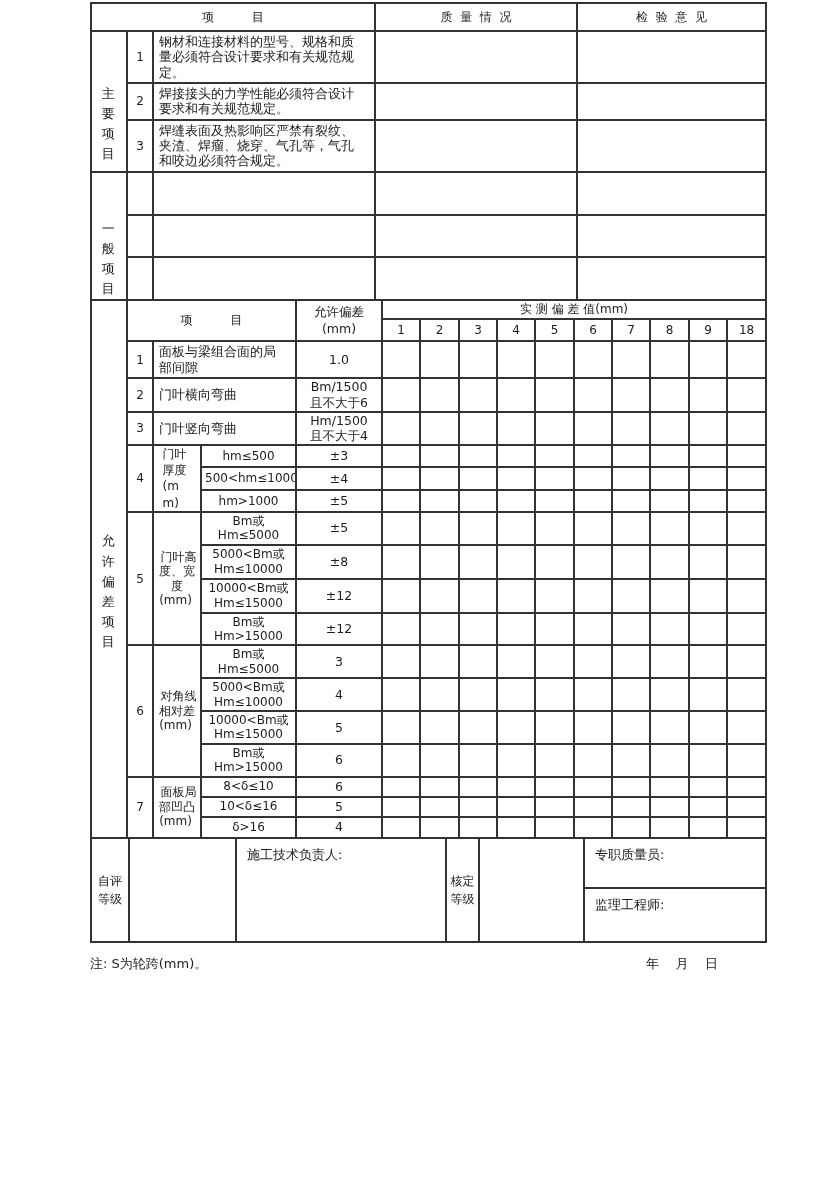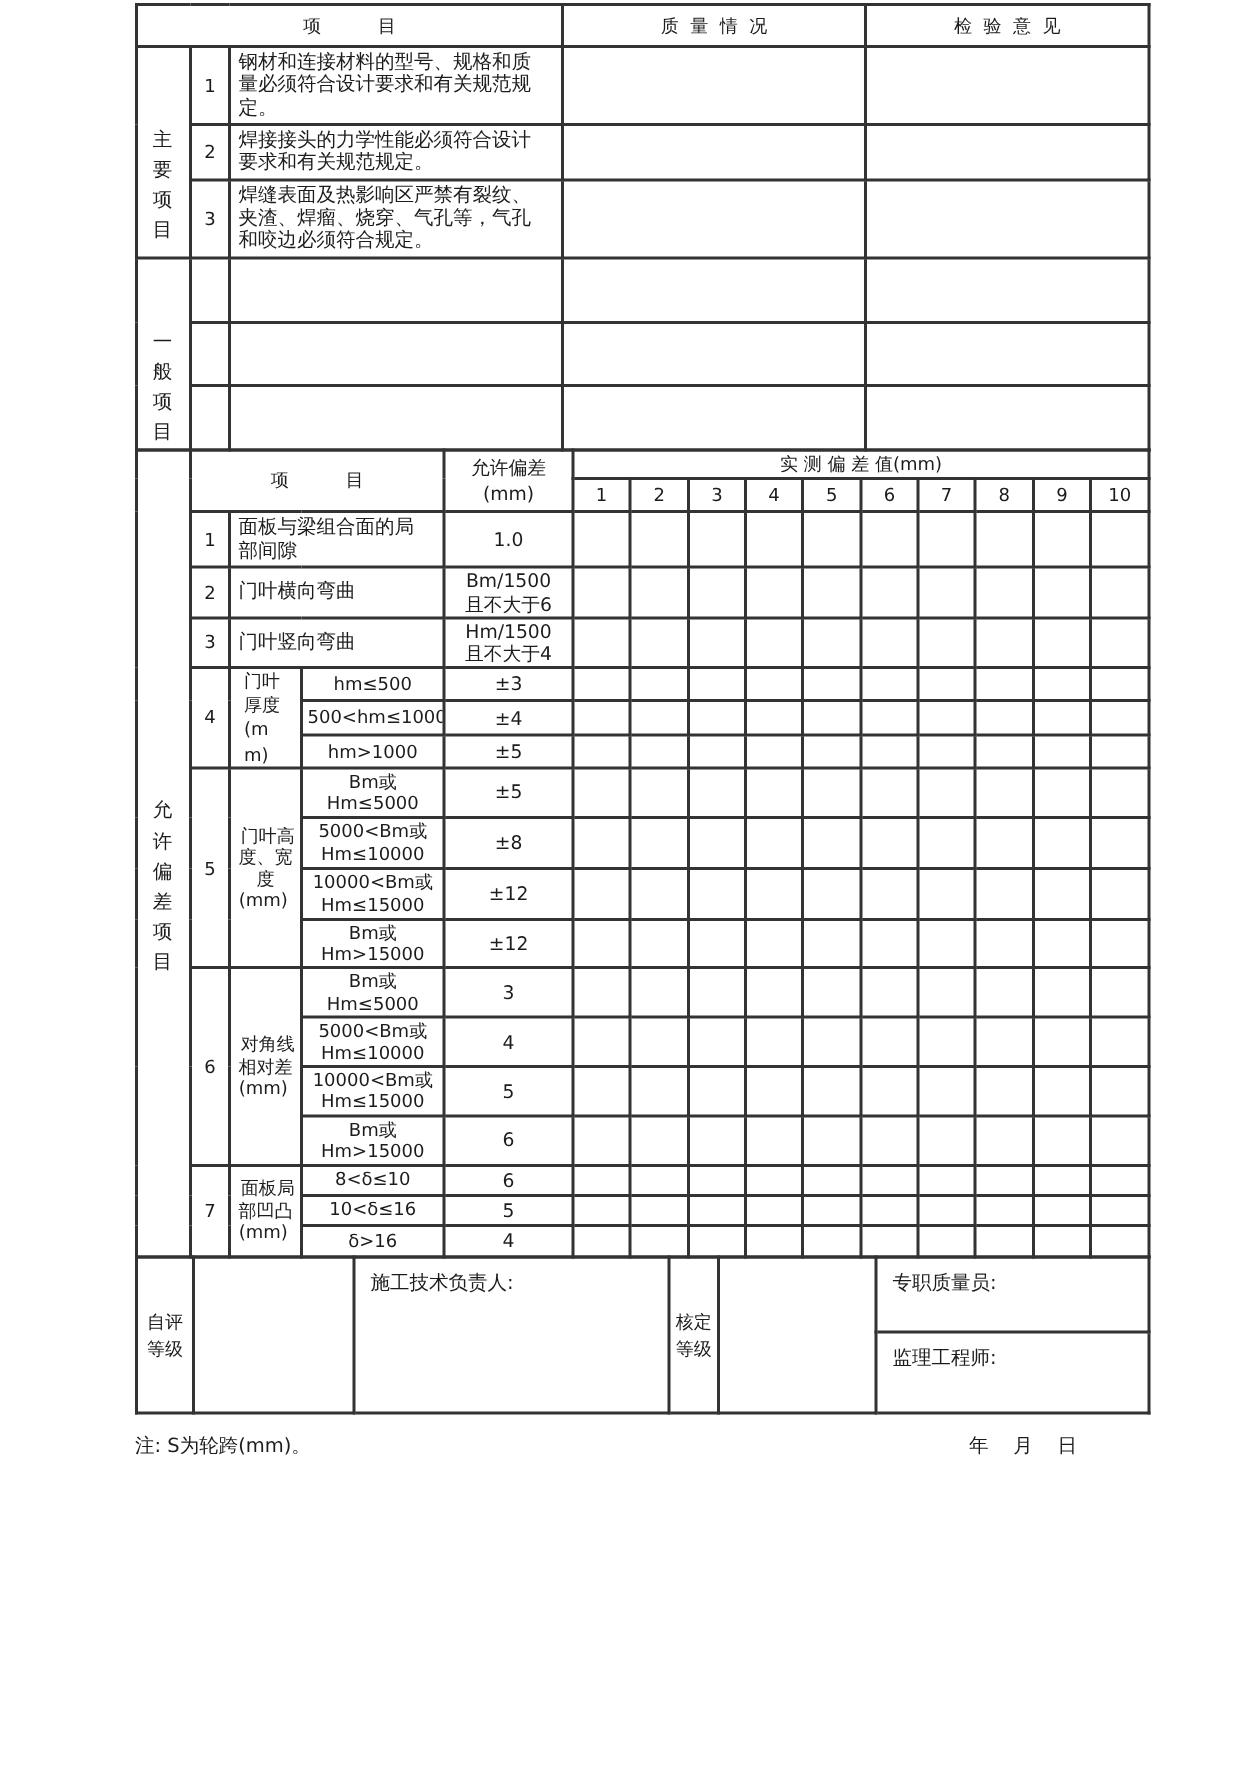--- a/index.html
+++ b/index.html
@@ -149,21 +149,21 @@
     <tr class="h22">
       <th class="mn">1</th>
       <th class="mn">2</th>
       <th class="mn">3</th>
       <th class="mn">4</th>
       <th class="mn">5</th>
       <th class="mn">6</th>
       <th class="mn">7</th>
       <th class="mn">8</th>
       <th class="mn">9</th>
-      <th class="mn">10</th>
+      <th class="mn">18</th>
     </tr>
     <tr class="h33">
       <td class="num">1</td>
       <td colspan="2" class="txt devitem">面板与梁组合面的局部间隙</td>
       <td class="allow">1.0</td>
     <td></td>
           <td></td>
           <td></td>
           <td></td>
           <td></td>

